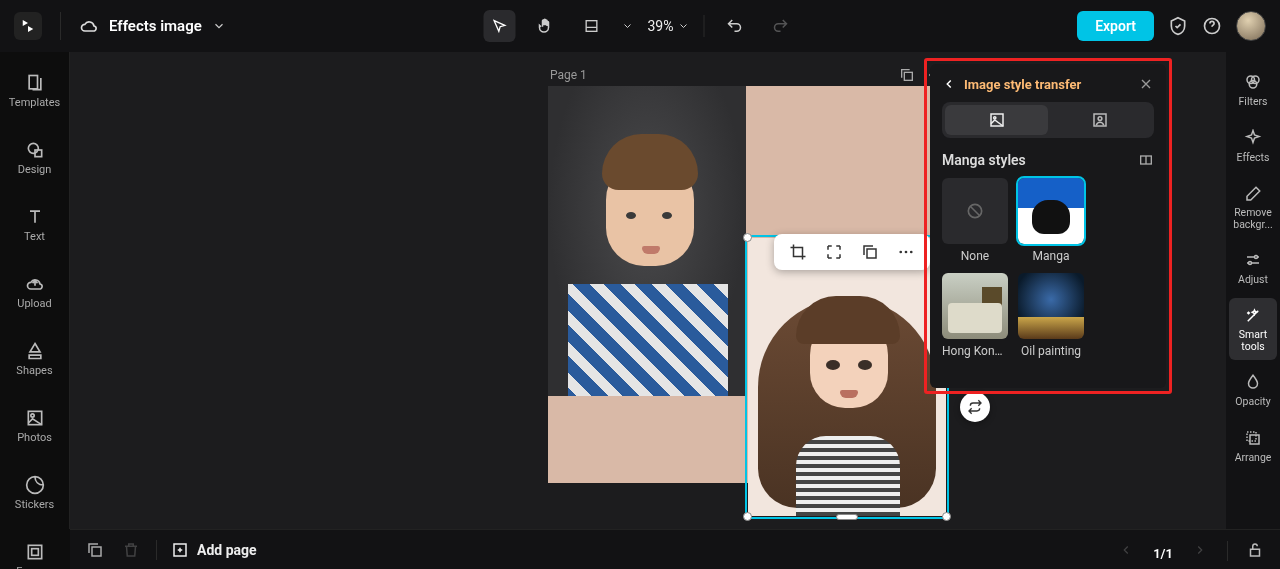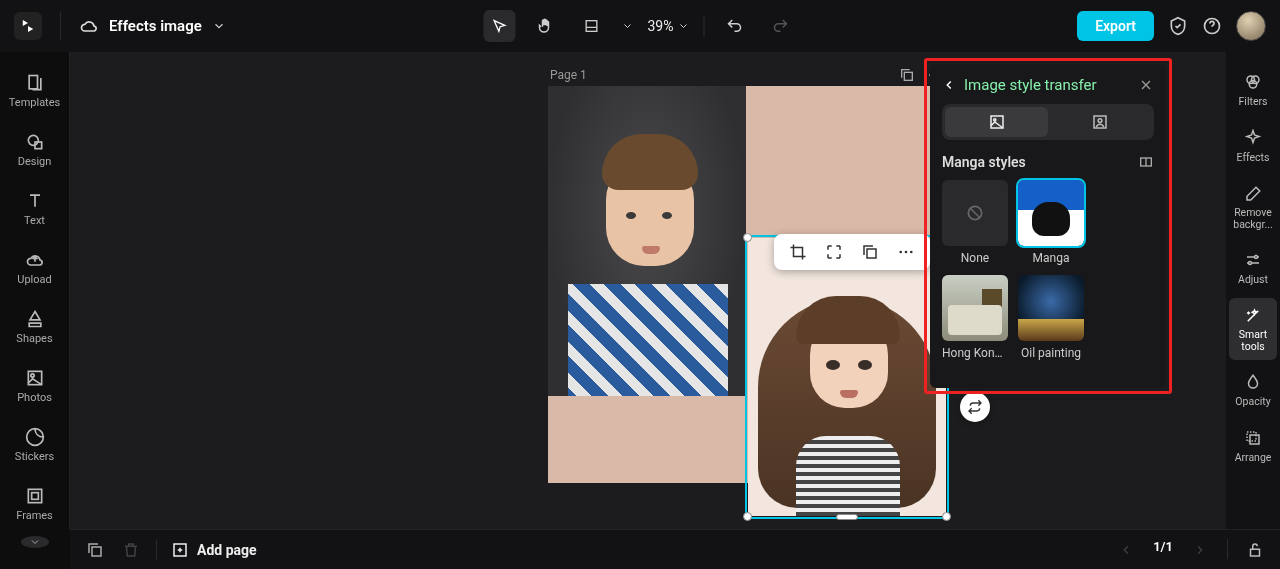--- a/index.html
+++ b/index.html
@@ -13,21 +13,21 @@
 .topbar .center { position:absolute; left:50%; transform:translateX(-50%); display:flex; align-items:center; gap:14px;}
 .topbar .tool-btn { width:32px; height:32px; border-radius:6px; display:flex; align-items:center; justify-content:center; color:#ccc; cursor:pointer;}
 .topbar .tool-btn.active { background:#2a2a2d;}
 .topbar .zoom { font-size:14px; color:#eee; display:flex; align-items:center; gap:4px;}
 .topbar .right { margin-left:auto; display:flex; align-items:center; gap:14px;}
 .export-btn { background:#00c4e6; color:#fff; font-weight:600; padding:7px 18px; border-radius:6px; font-size:14px; cursor:pointer;}
 .avatar { width:30px; height:30px; border-radius:50%; background: radial-gradient(circle at 40% 30%, #e0d0b0, #7a6a55); border:1px solid #444;}
 
 .main { position:absolute; top:52px; left:0; right:0; bottom:40px; display:flex; }
 
-.left-sidebar { width:70px; background:#0d0d0d; border-right:1px solid #222; display:flex; flex-direction:column; align-items:center; padding-top:12px; gap:6px;}
+.left-sidebar { width:70px; background:#0d0d0d; border-right:1px solid #222; display:flex; flex-direction:column; align-items:center; padding-top:12px; gap:14px;}
 .sb-item { width:64px; display:flex; flex-direction:column; align-items:center; gap:2px; padding:8px 0; color:#aaa; cursor:pointer; font-size:11px;}
 .sb-item .icon { width:22px; height:22px; display:flex; align-items:center; justify-content:center;}
 .sb-more { margin-top:auto; margin-bottom:14px; width:28px; height:28px; border-radius:50%; background:#2a2a2d; display:flex; align-items:center; justify-content:center; cursor:pointer;}
 .edge-chevron { position:absolute; left:70px; top:50%; transform:translateY(-50%); width:12px; height:40px; background:#1a1a1c; border-radius:0 6px 6px 0; display:flex; align-items:center; justify-content:center; color:#888; font-size:10px;}
 
 .canvas-area { flex:1; position:relative; background:#1c1c1e;}
 .page-label { position:absolute; left:480px; top:16px; font-size:12px; color:#999;}
 .page-tools { position:absolute; left:828px; top:14px; display:flex; gap:10px; color:#aaa;}
 .page-tools .ic{ width:18px; height:18px; display:flex; align-items:center; justify-content:center; cursor:pointer;}
 .page { position:absolute; left:478px; top:34px; width:396px; height:397px; background:#d9b9a7;}
@@ -51,21 +51,21 @@
 .girl .eye.l{left:78px; top:122px;} .girl .eye.r{left:110px; top:122px;}
 .girl .mouth{position:absolute; left:92px; top:152px; width:18px; height:8px; background:#b97060; border-radius:3px 3px 8px 8px;}
 .girl .shirt{position:absolute; left:48px; top:198px; width:104px; height:80px; background: repeating-linear-gradient(#eee 0 4px,#444 4px 8px); border-radius:30px 30px 0 0;}
 .float-toolbar{position:absolute; left:704px; top:182px; background:#fff; border-radius:8px; display:flex; align-items:center; gap:16px; padding:8px 14px; box-shadow:0 2px 8px rgba(0,0,0,.3);}
 .float-toolbar .fb{width:20px;height:20px;display:flex;align-items:center;justify-content:center;color:#333;cursor:pointer;}
 .swap-btn{position:absolute; left:890px; top:340px; width:30px; height:30px; border-radius:50%; background:#fff; display:flex; align-items:center; justify-content:center; color:#333; cursor:pointer; box-shadow:0 2px 6px rgba(0,0,0,.3);}
 
 .panel-wrap{position:absolute; right:54px; top:6px; width:248px; height:336px; border:3px solid #e22; border-radius:3px;}
 .panel{position:absolute; inset:3px; background:#18181a; border-radius:6px; padding:12px 12px; color:#ddd;}
 .panel .hdr{display:flex; align-items:center; gap:8px; margin-bottom:10px;}
-.panel .hdr .ttl{font-weight:400; font-size:15px; color:#86efac;}
+.panel .hdr .ttl{font-weight:700; font-size:13px; color:#fdba74;}
 .panel .close{margin-left:auto; color:#888; cursor:pointer;}
 .seg{display:flex; background:#2a2a2d; border-radius:8px; padding:3px; margin-bottom:14px;}
 .seg .s{flex:1; height:30px; border-radius:6px; display:flex; align-items:center; justify-content:center; cursor:pointer;}
 .seg .s.active{background:#3a3a3d;}
 .sect-hdr{display:flex; align-items:center; justify-content:space-between; font-size:14px; font-weight:600; margin-bottom:10px;}
 .grid{display:flex; flex-wrap:wrap; gap:10px;}
 .tile{width:66px; display:flex; flex-direction:column; align-items:center; gap:5px; cursor:pointer;}
 .tile .thumb{width:66px; height:66px; border-radius:6px; background:#2a2a2d; position:relative; overflow:hidden;}
 .tile.selected .thumb{outline:2px solid #00c4e6;}
 .tile .lbl{font-size:12px; color:#ccc; white-space:nowrap; overflow:hidden; text-overflow:ellipsis; max-width:66px;}
@@ -80,21 +80,21 @@
 .thumb.oil::after{content:"";position:absolute;left:0;bottom:0;width:100%;height:22px;background:linear-gradient(#caa64a,#5a3a1a);}
 
 .right-sidebar{width:54px; background:#121214; display:flex; flex-direction:column; align-items:center; padding-top:12px; gap:4px;}
 .rb-item{width:48px; padding:8px 0; display:flex; flex-direction:column; align-items:center; gap:3px; font-size:10.5px; color:#bbb; cursor:pointer; border-radius:6px;}
 .rb-item.active{background:#2e2e31; color:#fff;}
 .rb-item .icon{width:20px;height:20px;display:flex;align-items:center;justify-content:center;}
 
 .bottombar{position:absolute; left:70px; right:0; bottom:0; height:40px; background:#121214; border-top:1px solid #222; display:flex; align-items:center; padding:0 14px; gap:14px;}
 .bottombar .bb{width:22px;height:22px;display:flex;align-items:center;justify-content:center;color:#888;cursor:pointer;}
 .bottombar .addpage{display:flex;align-items:center;gap:8px;color:#eee;font-size:14px;font-weight:700;cursor:pointer;}
-.bottombar .right{margin-left:auto; display:flex; align-items:flex-start; gap:16px; color:#bbb; font-size:13px;}
+.bottombar .right{margin-left:auto; display:flex; align-items:flex-end; gap:16px; color:#bbb; font-size:13px;}
 .bb-div{width:1px;height:20px;background:#2a2a2a;}
 
 svg{display:block;}
 </style>
 </head>
 <body>
 
 <div class="topbar">
   <div class="logo">
     <svg width="18" height="18" viewBox="0 0 24 24">

